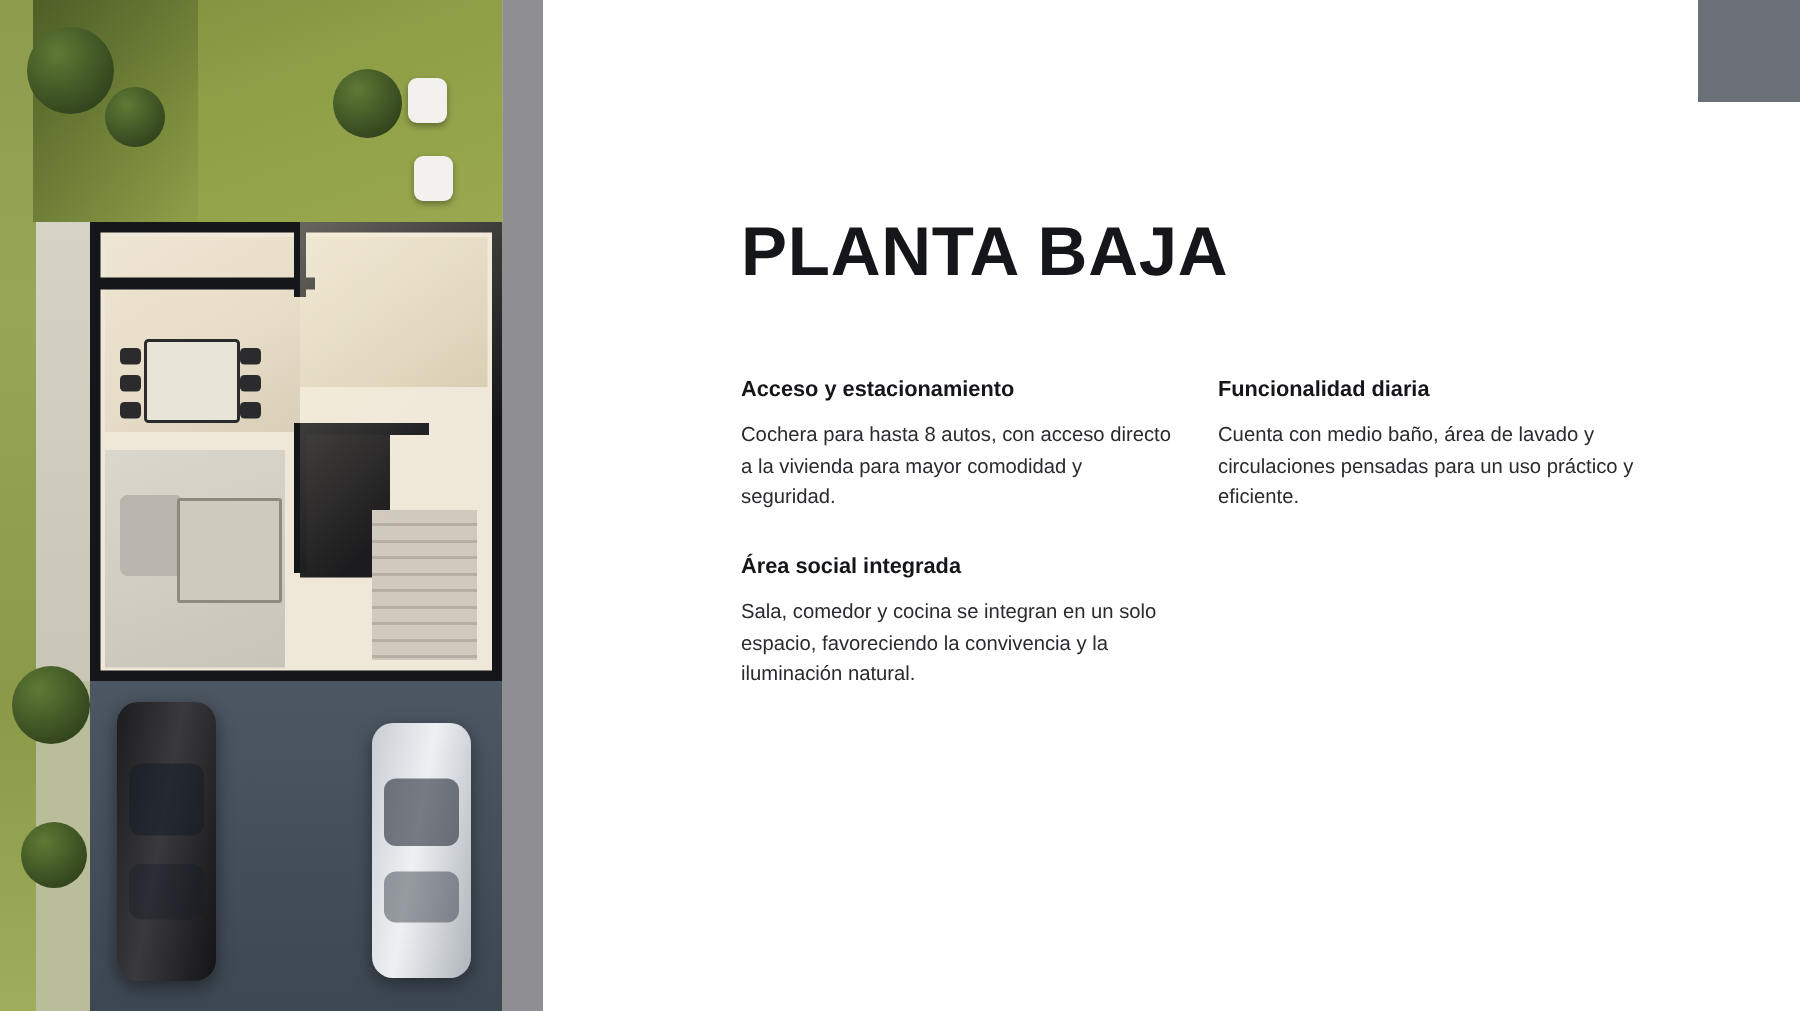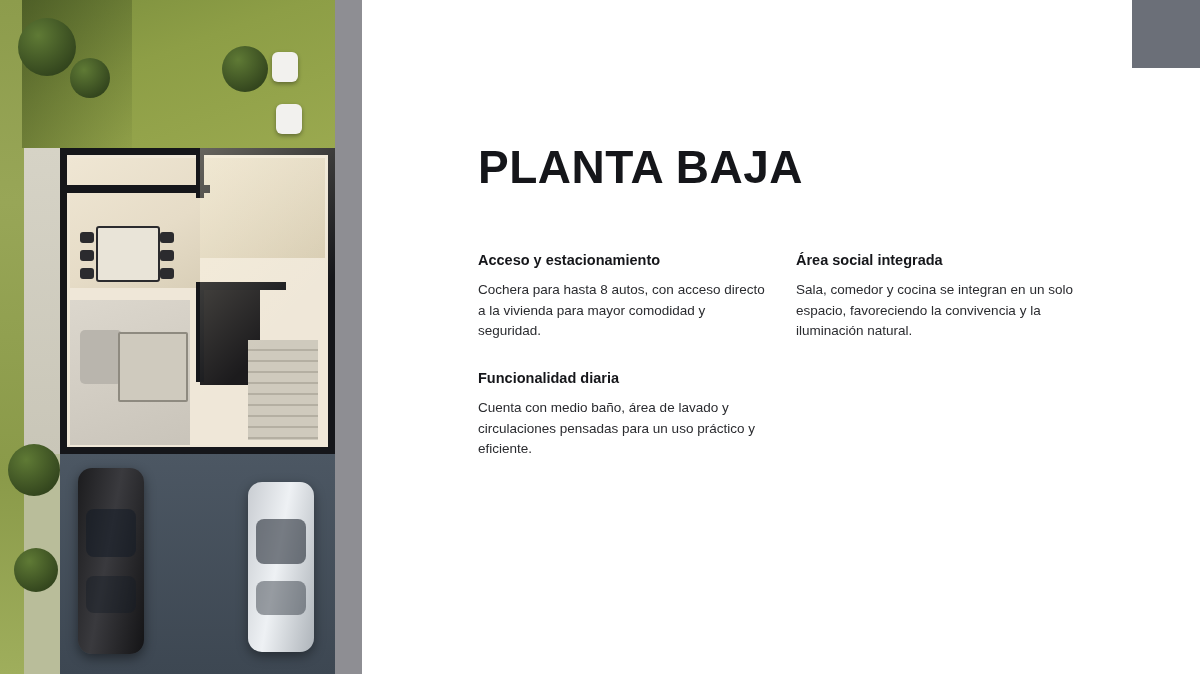--- a/index.html
+++ b/index.html
@@ -224,21 +224,21 @@
   .fp-shadow {
     position: absolute;
     left: 200px; top: 148px; width: 135px; height: 306px;
     background: linear-gradient(135deg, rgba(255,247,220,0.35), rgba(255,255,255,0) 60%);
     pointer-events: none;
   }
 
   
   .content {
     position: absolute;
-    left: 478px;
+    left: 494px;
     top: 0;
     width: 640px;
     height: 674px;
   }
   .title {
     position: absolute;
     left: 0;
     top: 140px;
     font-size: 46px;
     font-weight: 700;
@@ -341,29 +341,29 @@
     <h1 class="title">PLANTA BAJA</h1>
 
     <div class="grid">
 
       <div class="item">
         <p class="item-head">Acceso y estacionamiento</p>
         <p class="item-body">Cochera para hasta 8 autos, con acceso directo a la vivienda para mayor comodidad y seguridad.</p>
       </div>
 
       <div class="item">
+        <p class="item-head">Funcionalidad diaria</p>
+        <p class="item-body">Cuenta con medio baño, área de lavado y circulaciones pensadas para un uso práctico y eficiente.</p>
+      </div>
+
+      <div class="item">
         <p class="item-head">Área social integrada</p>
         <p class="item-body">Sala, comedor y cocina se integran en un solo espacio, favoreciendo la convivencia y la iluminación natural.</p>
       </div>
 
       <div class="item">
-        <p class="item-head">Funcionalidad diaria</p>
-        <p class="item-body">Cuenta con medio baño, área de lavado y circulaciones pensadas para un uso práctico y eficiente.</p>
-      </div>
-
-      <div class="item">
       </div>
 
     </div>
   </div>
 
   <div class="corner-block"></div>
 </div>
 
 </body></html>

